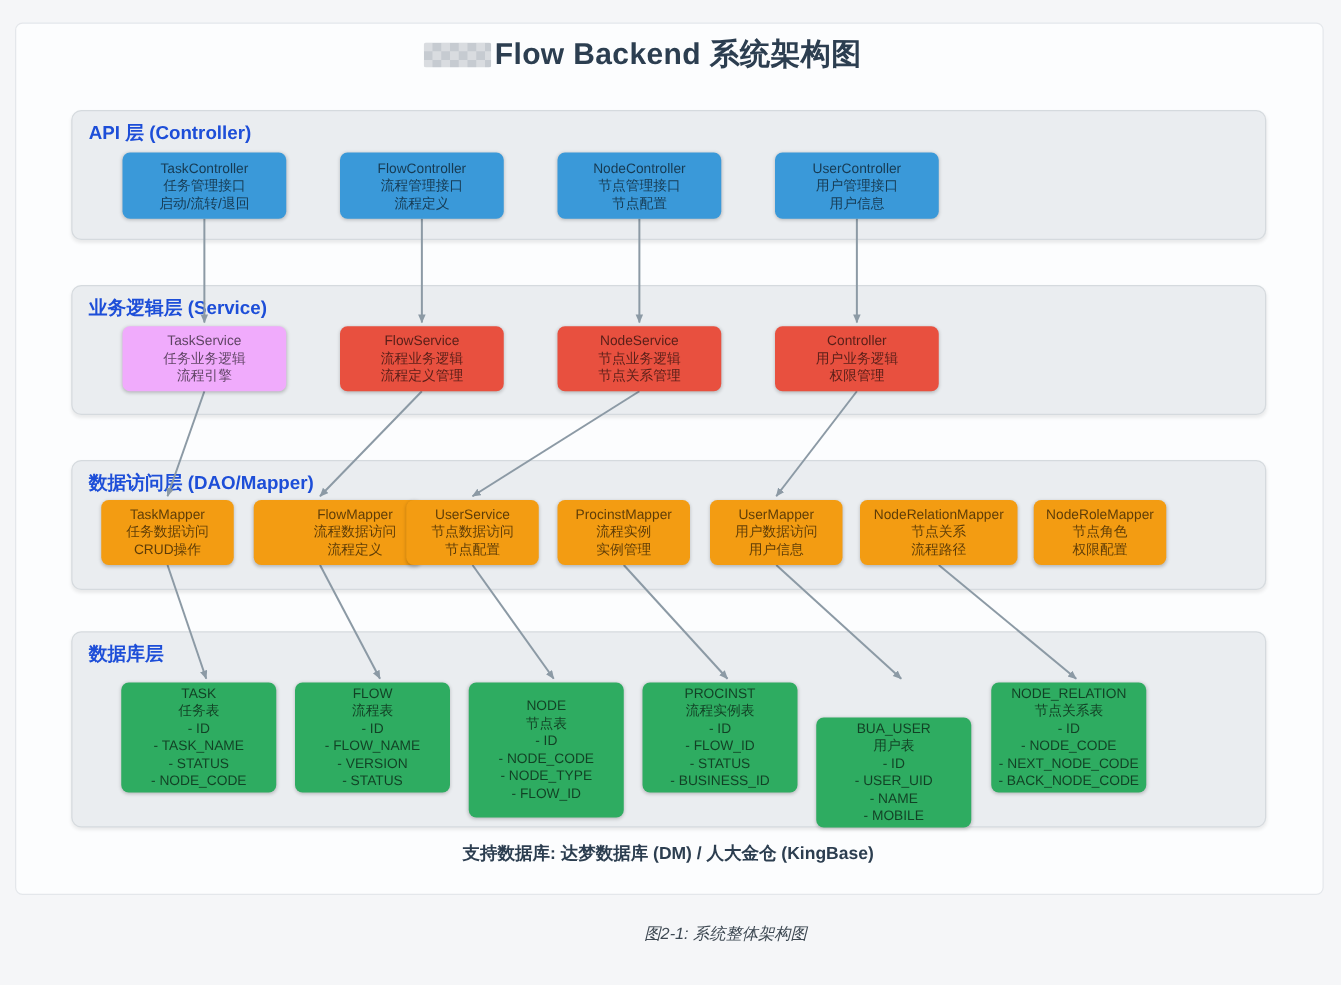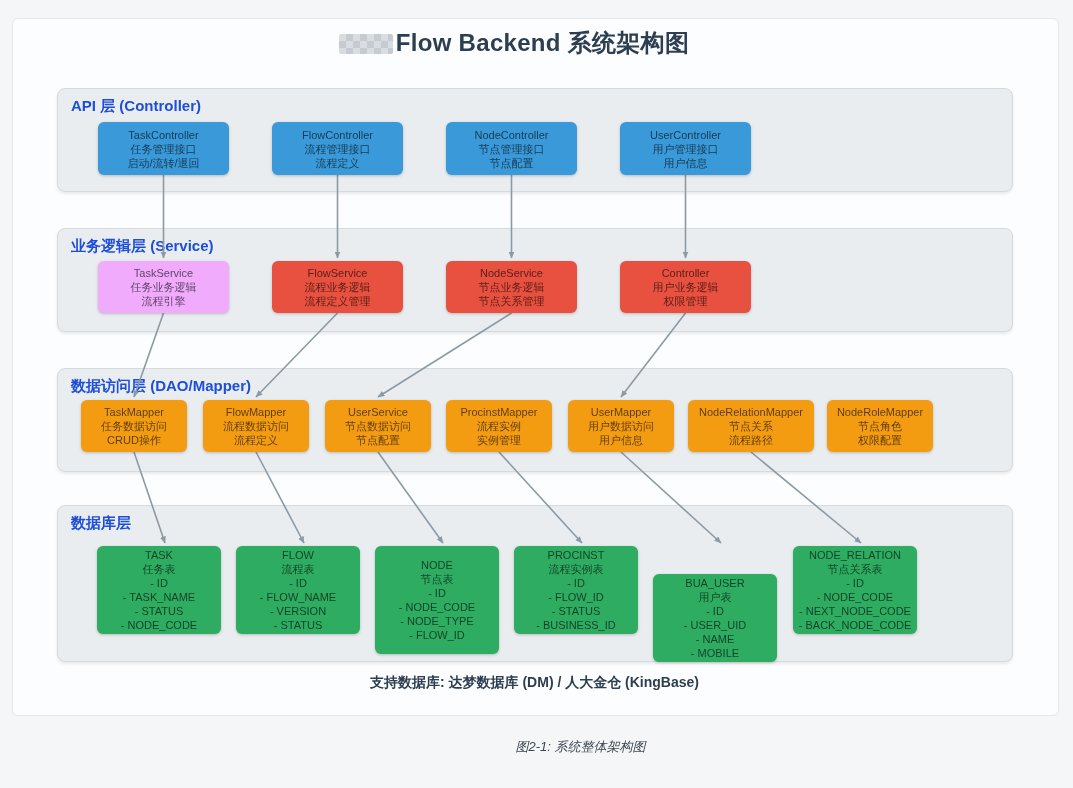--- a/index.html
+++ b/index.html
@@ -136,21 +136,21 @@
 <div class="node" style="left: 620px; top: 261px; width: 131px; height: 52px; background: rgb(232, 80, 63);">
     <div class="ln">Controller</div>
     <div class="ln">用户业务逻辑</div>
     <div class="ln">权限管理</div>
   </div>
 <div class="node" style="left: 81px; top: 400px; width: 106px; height: 52px; background: rgb(243, 156, 18);">
     <div class="ln">TaskMapper</div>
     <div class="ln">任务数据访问</div>
     <div class="ln">CRUD操作</div>
   </div>
-<div class="node" style="left: 203px; top: 400px; width: 106px; height: 52px; background: rgb(243, 156, 18);">
+<div class="node" style="left: 203px; top: 400px; width: 106px; height: 52px; background: rgb(243, 156, 18); padding-left: 28px;">
     <div class="ln">FlowMapper</div>
     <div class="ln">流程数据访问</div>
     <div class="ln">流程定义</div>
   </div>
 <div class="node" style="left: 325px; top: 400px; width: 106px; height: 52px; background: rgb(243, 156, 18);">
     <div class="ln">UserService</div>
     <div class="ln">节点数据访问</div>
     <div class="ln">节点配置</div>
   </div>
 <div class="node" style="left: 446px; top: 400px; width: 106px; height: 52px; background: rgb(243, 156, 18);">

